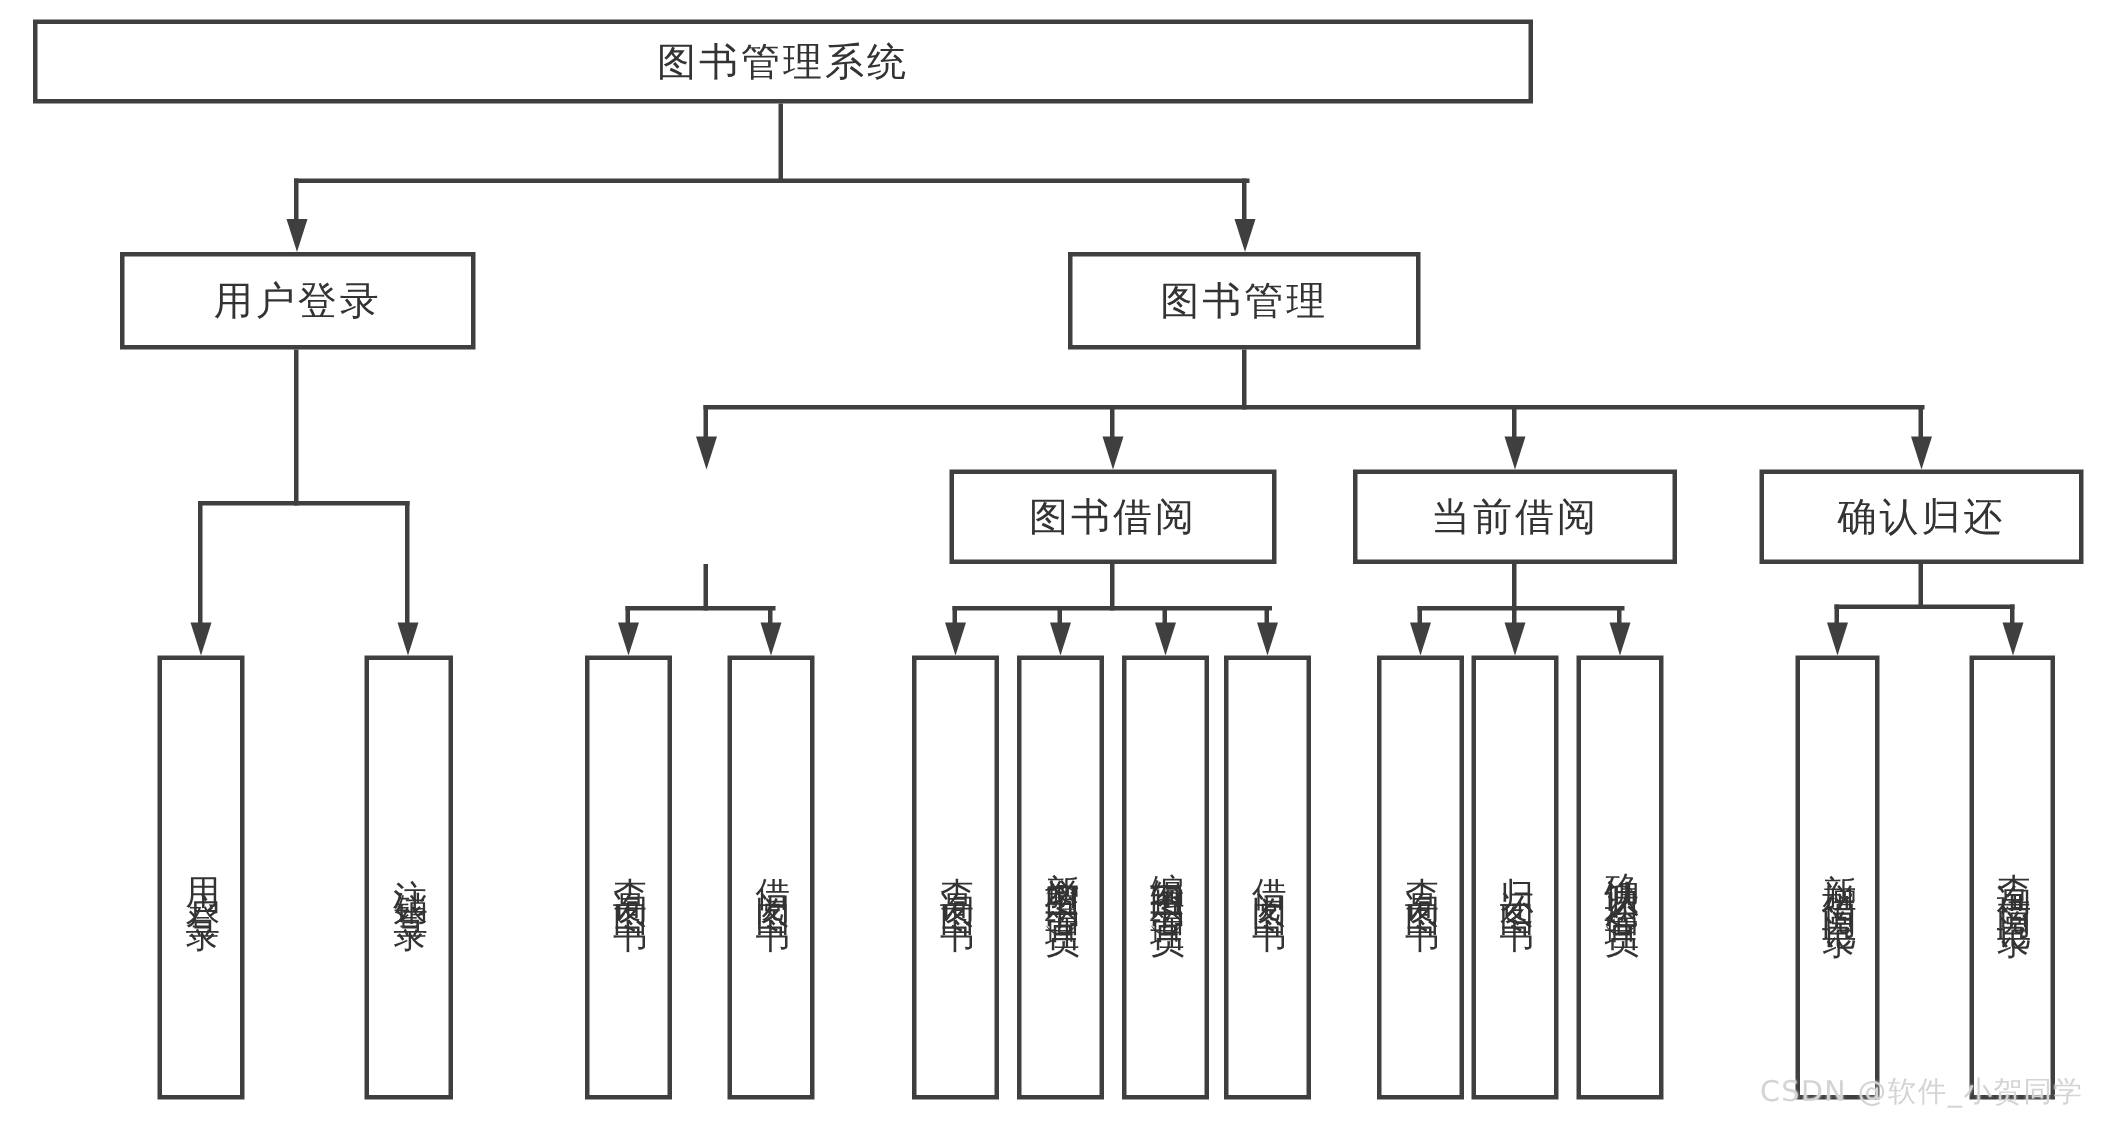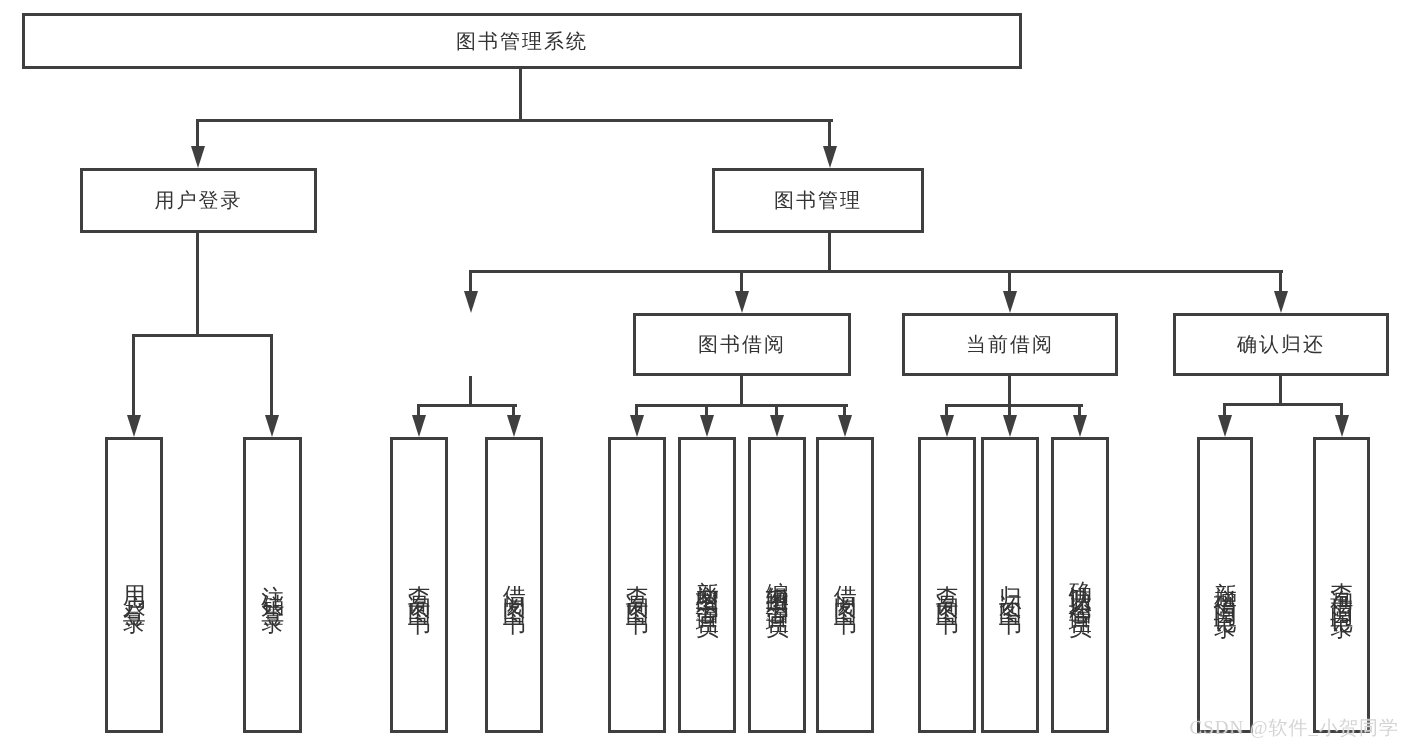--- a/index.html
+++ b/index.html
@@ -24,21 +24,21 @@
   .box {
     position: absolute;
     border: 3px solid var(--line);
     background: var(--background);
     color: var(--text);
     display: flex;
     align-items: center;
     justify-content: center;
   }
   .hbox {
-    font-size: 20px;
+    font-size: 26px;
     letter-spacing: 2px;
     white-space: nowrap;
   }
   .vbox { font-size: 23px; }
   .vtext {
     writing-mode: vertical-rl;
     text-orientation: mixed;
     letter-spacing: 8px;
     line-height: 1.1;
   }
@@ -48,45 +48,44 @@
   .arrow {
     position: absolute;
     width: 0; height: 0;
     border-left: 7px solid transparent;
     border-right: 7px solid transparent;
     border-top: 22px solid var(--line);
   }
   .watermark {
     position: absolute;
     top: 715px;
-    right: 6px;
+    right: 16px;
     font-size: 19px;
     color: var(--watermark);
     letter-spacing: 1px;
     white-space: nowrap;
     text-shadow: 0 0 2px rgba(255,255,255,0.9);
-    font-family: Liberation Serif, serif;
   }
 </style>
 </head>
 <body>
 
 <div class="stage">
 
   <div class="box hbox" style="left:22px; top:13px; width:1000px; height:56px;">图书管理系统</div>
 
   <div class="line vline" style="left:519px; top:69px; height:52px;"></div>
   <div class="line hline" style="left:196px; top:119px; width:637px;"></div>
   <div class="line vline" style="left:196px; top:119px; height:32px;"></div>
   <div class="arrow" style="left:191px; top:146px;"></div>
   <div class="line vline" style="left:828px; top:119px; height:32px;"></div>
   <div class="arrow" style="left:823px; top:146px;"></div>
 
   <div class="box hbox" style="left:80px; top:168px; width:237px; height:65px;">用户登录</div>
-  <div class="box hbox" style="left:712px; top:168px; width:212px; height:65px;">图书管理</div>
+  <div class="box hbox" style="left:712px; top:168px; width:235px; height:65px;">图书管理</div>
 
   <div class="line vline" style="left:196px; top:233px; height:104px;"></div>
   <div class="line hline" style="left:132px; top:334px; width:141px;"></div>
   <div class="line vline" style="left:132px; top:334px; height:85px;"></div>
   <div class="arrow" style="left:127px; top:415px;"></div>
   <div class="line vline" style="left:270px; top:334px; height:85px;"></div>
   <div class="arrow" style="left:265px; top:415px;"></div>
 
   <div class="line vline" style="left:828px; top:233px; height:40px;"></div>
   <div class="line hline" style="left:469px; top:270px; width:814px;"></div>

